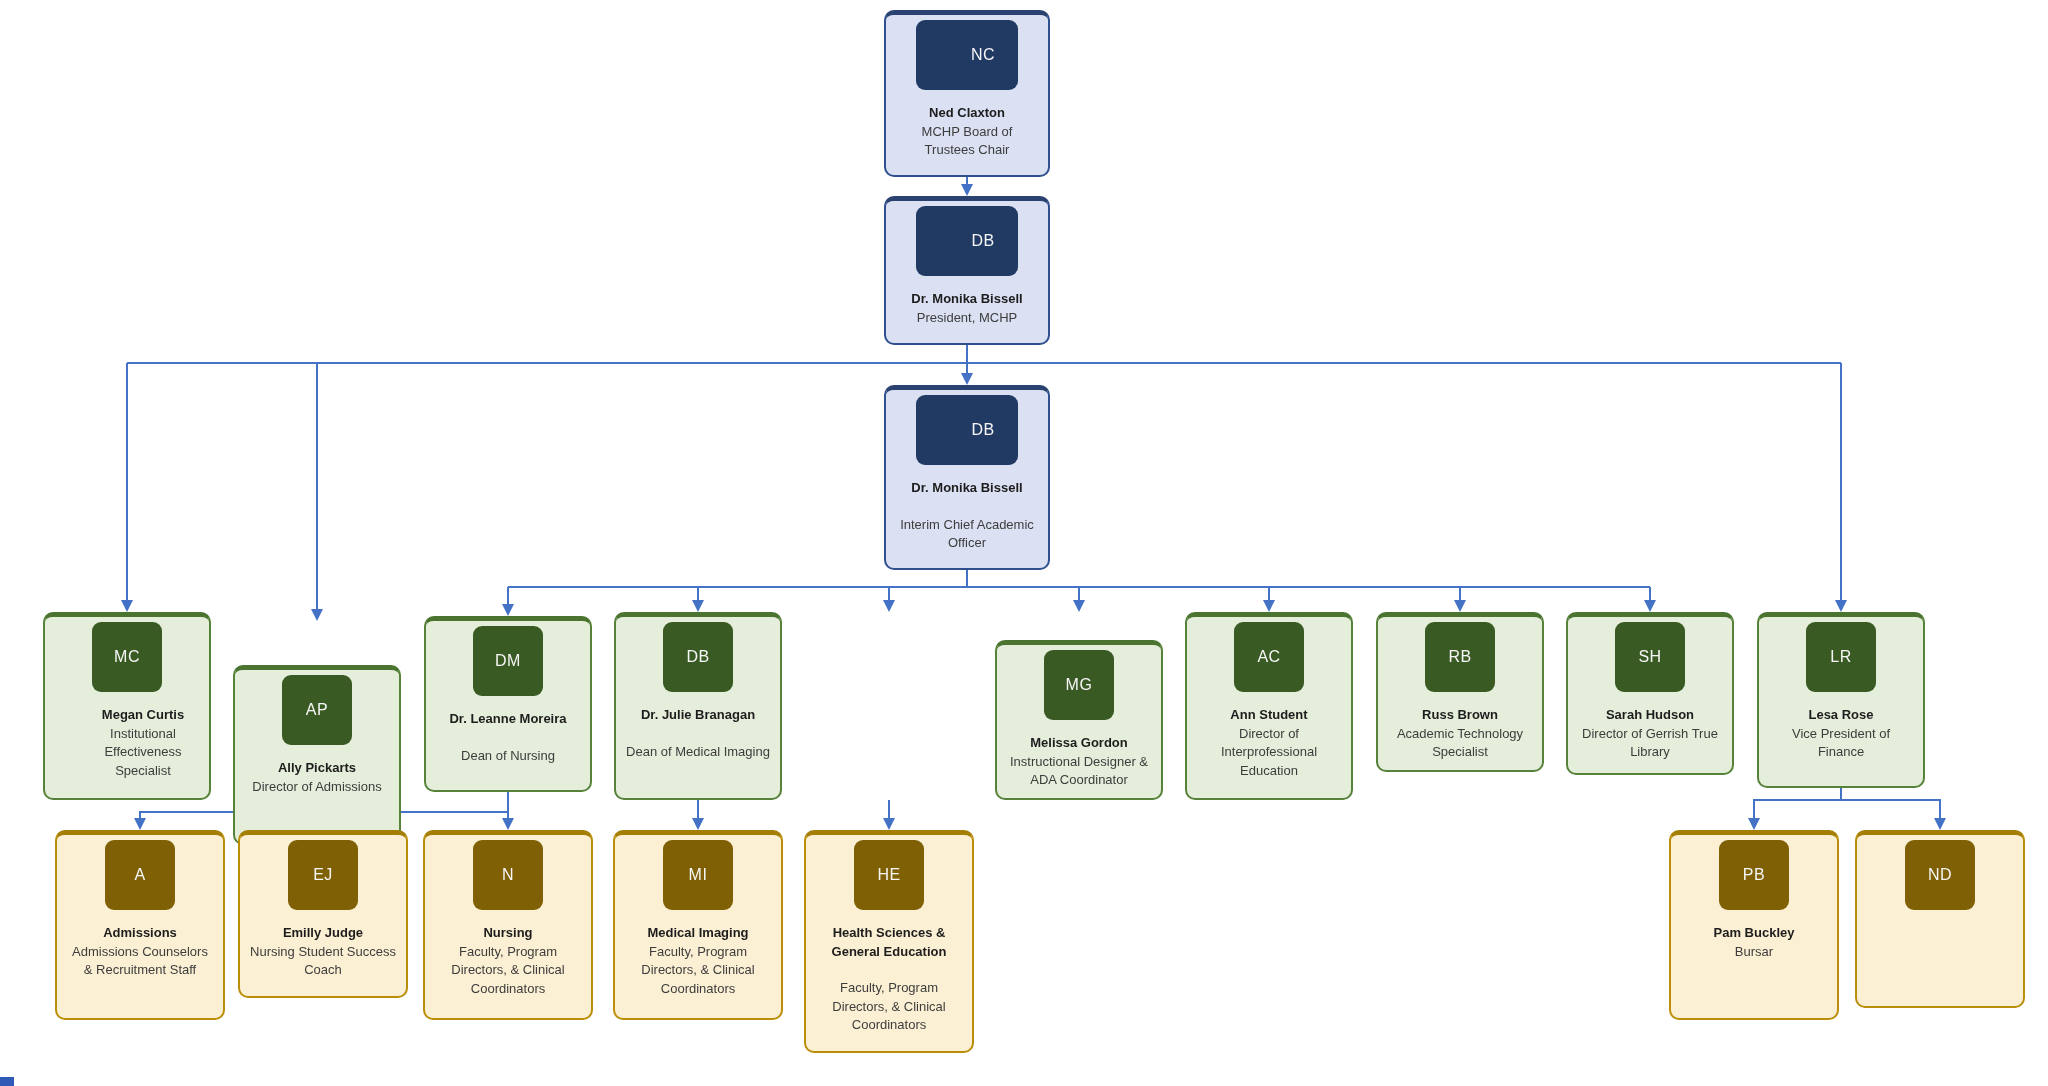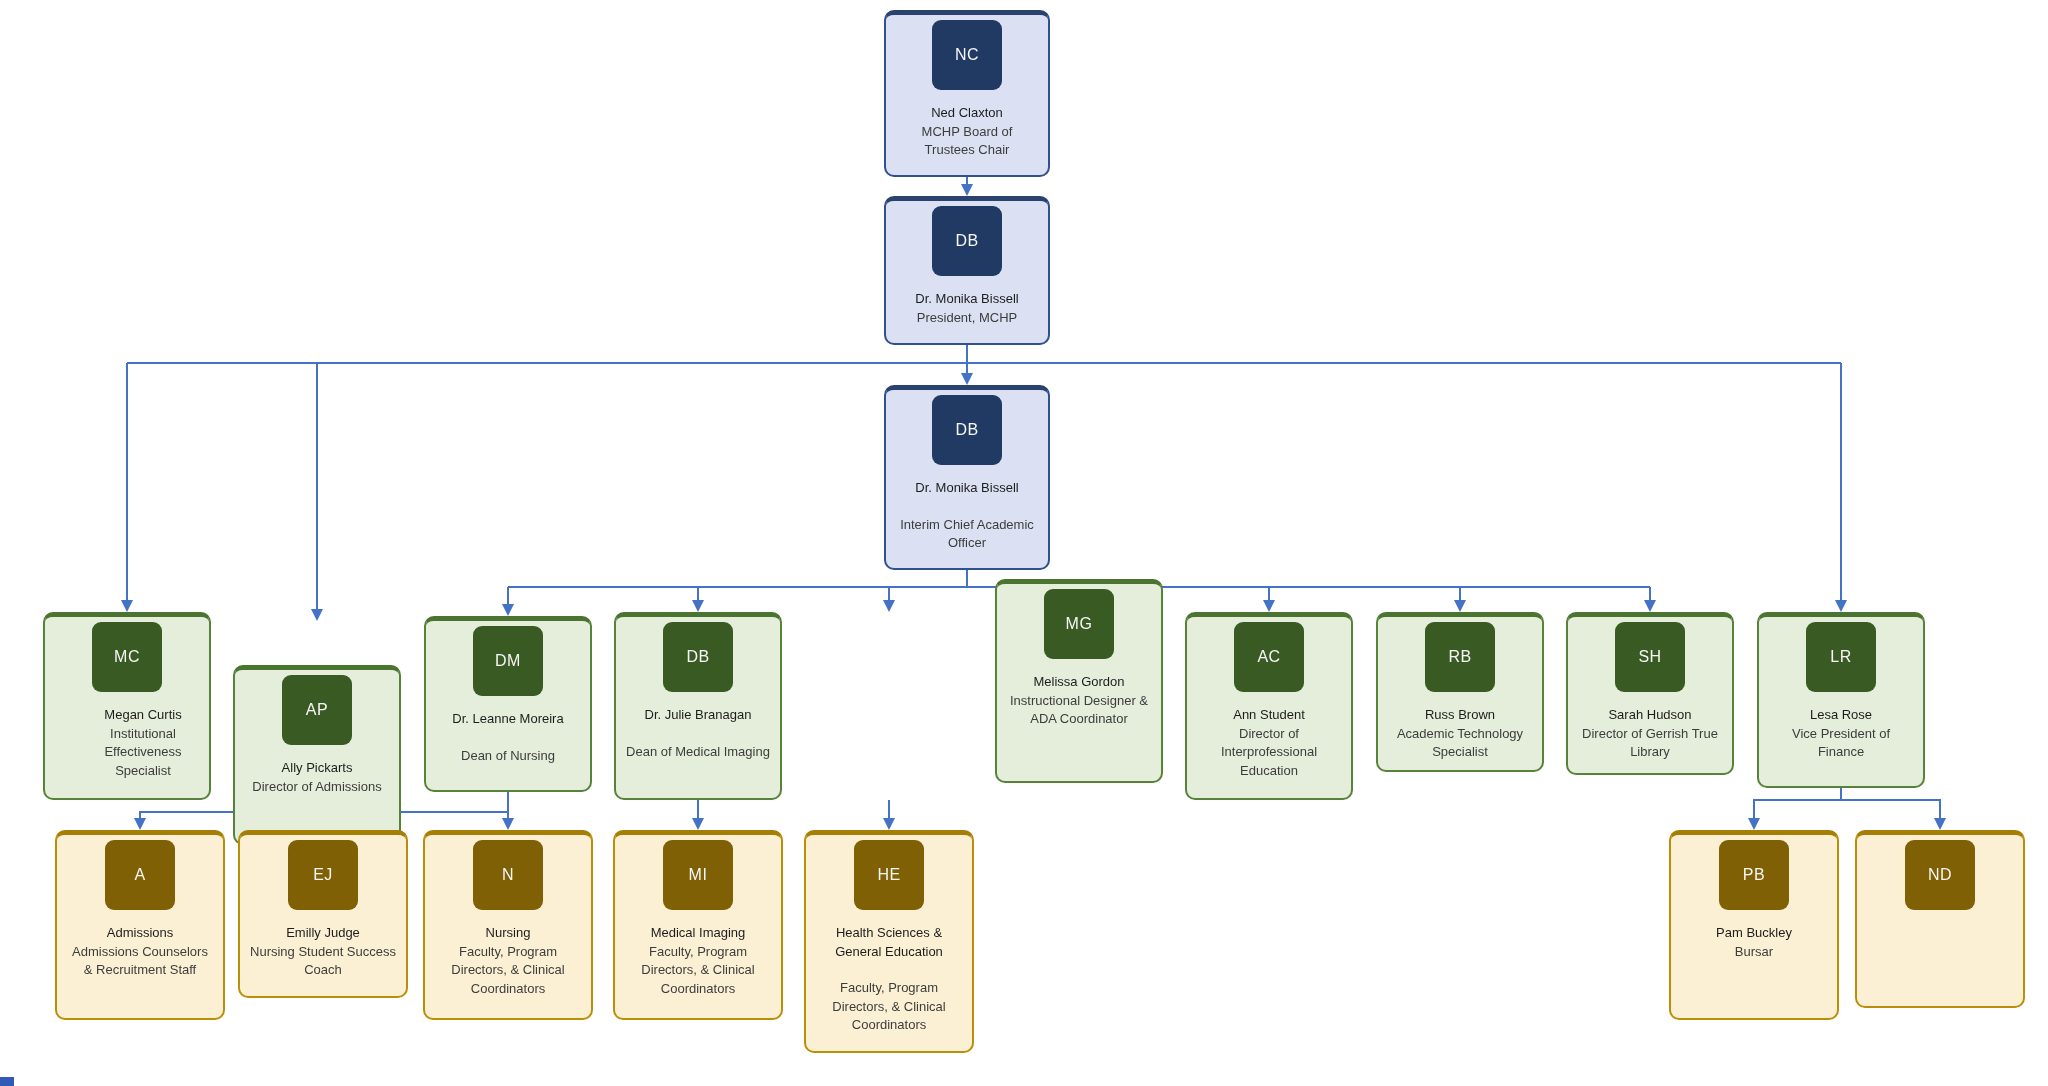--- a/index.html
+++ b/index.html
@@ -7,25 +7,25 @@
   #canvas{position:relative;width:2048px;height:1086px;background:#ffffff;overflow:hidden;}
   #connectors{position:absolute;left:0;top:0;width:2048px;height:1086px;z-index:1;}
   .node{position:absolute;z-index:2;border-radius:10px;text-align:center;box-sizing:border-box;}
   .node .badge{
     position:absolute;top:5px;left:50%;transform:translateX(-50%);
     width:70px;height:70px;border-radius:9px;color:#f6f6f6;
     display:flex;align-items:center;justify-content:center;
     font-size:16px;letter-spacing:.5px;
   }
   .node .text{margin-top:89px;padding:0 9px;font-size:13px;line-height:18.5px;color:#3d3d3d;}
-  .node .name{font-weight:normal;color:#1d1d1d;}
+  .node .name{font-weight:bold;color:#1d1d1d;}
   .node .title{white-space:pre-line;}
   .node .title.gap{margin-top:18px;}
   .node.blue{background:#dbe1f3;border:2px solid #30508f;border-top:5px solid #2a4270;}
-  .node.blue .badge{background:#203a64;}
+  .node.blue .badge{background:#203a64;padding-left:32px;}
   .node.green{background:#e4eedb;border:2px solid #57823a;border-top:5px solid #4a7430;}
   .node.green .badge{background:#3a5a23;}
   .node.gold{background:#fcf0d4;border:2px solid #bb8e09;border-top:5px solid #a57e06;}
   .node.gold .badge{background:#7f6005;}
   .edge-artifact{position:absolute;left:0;bottom:0;width:14px;height:9px;background:#2f5bb7;z-index:3;}
 </style>
 </head>
 <body>
 
 <div id="canvas">
@@ -104,21 +104,21 @@
         <div class="title gap">Dean of Nursing</div>
       </div>
     </div>
     <div class="node green" style="left: 614px; top: 612px; width: 168px; height: 188px;">
       <div class="badge">DB</div>
       <div class="text">
         <div class="name">Dr. Julie Branagan</div>
         <div class="title gap">Dean of Medical Imaging</div>
       </div>
     </div>
-    <div class="node green" style="left: 995px; top: 579px; width: 168px; height: 204px;">
+    <div class="node green" style="left: 995px; top: 640px; width: 168px; height: 160px;">
       <div class="badge">MG</div>
       <div class="text">
         <div class="name">Melissa Gordon</div>
         <div class="title">Instructional Designer &amp; ADA Coordinator</div>
       </div>
     </div>
     <div class="node green" style="left: 1185px; top: 612px; width: 168px; height: 188px;">
       <div class="badge">AC</div>
       <div class="text">
         <div class="name">Ann Student</div>

